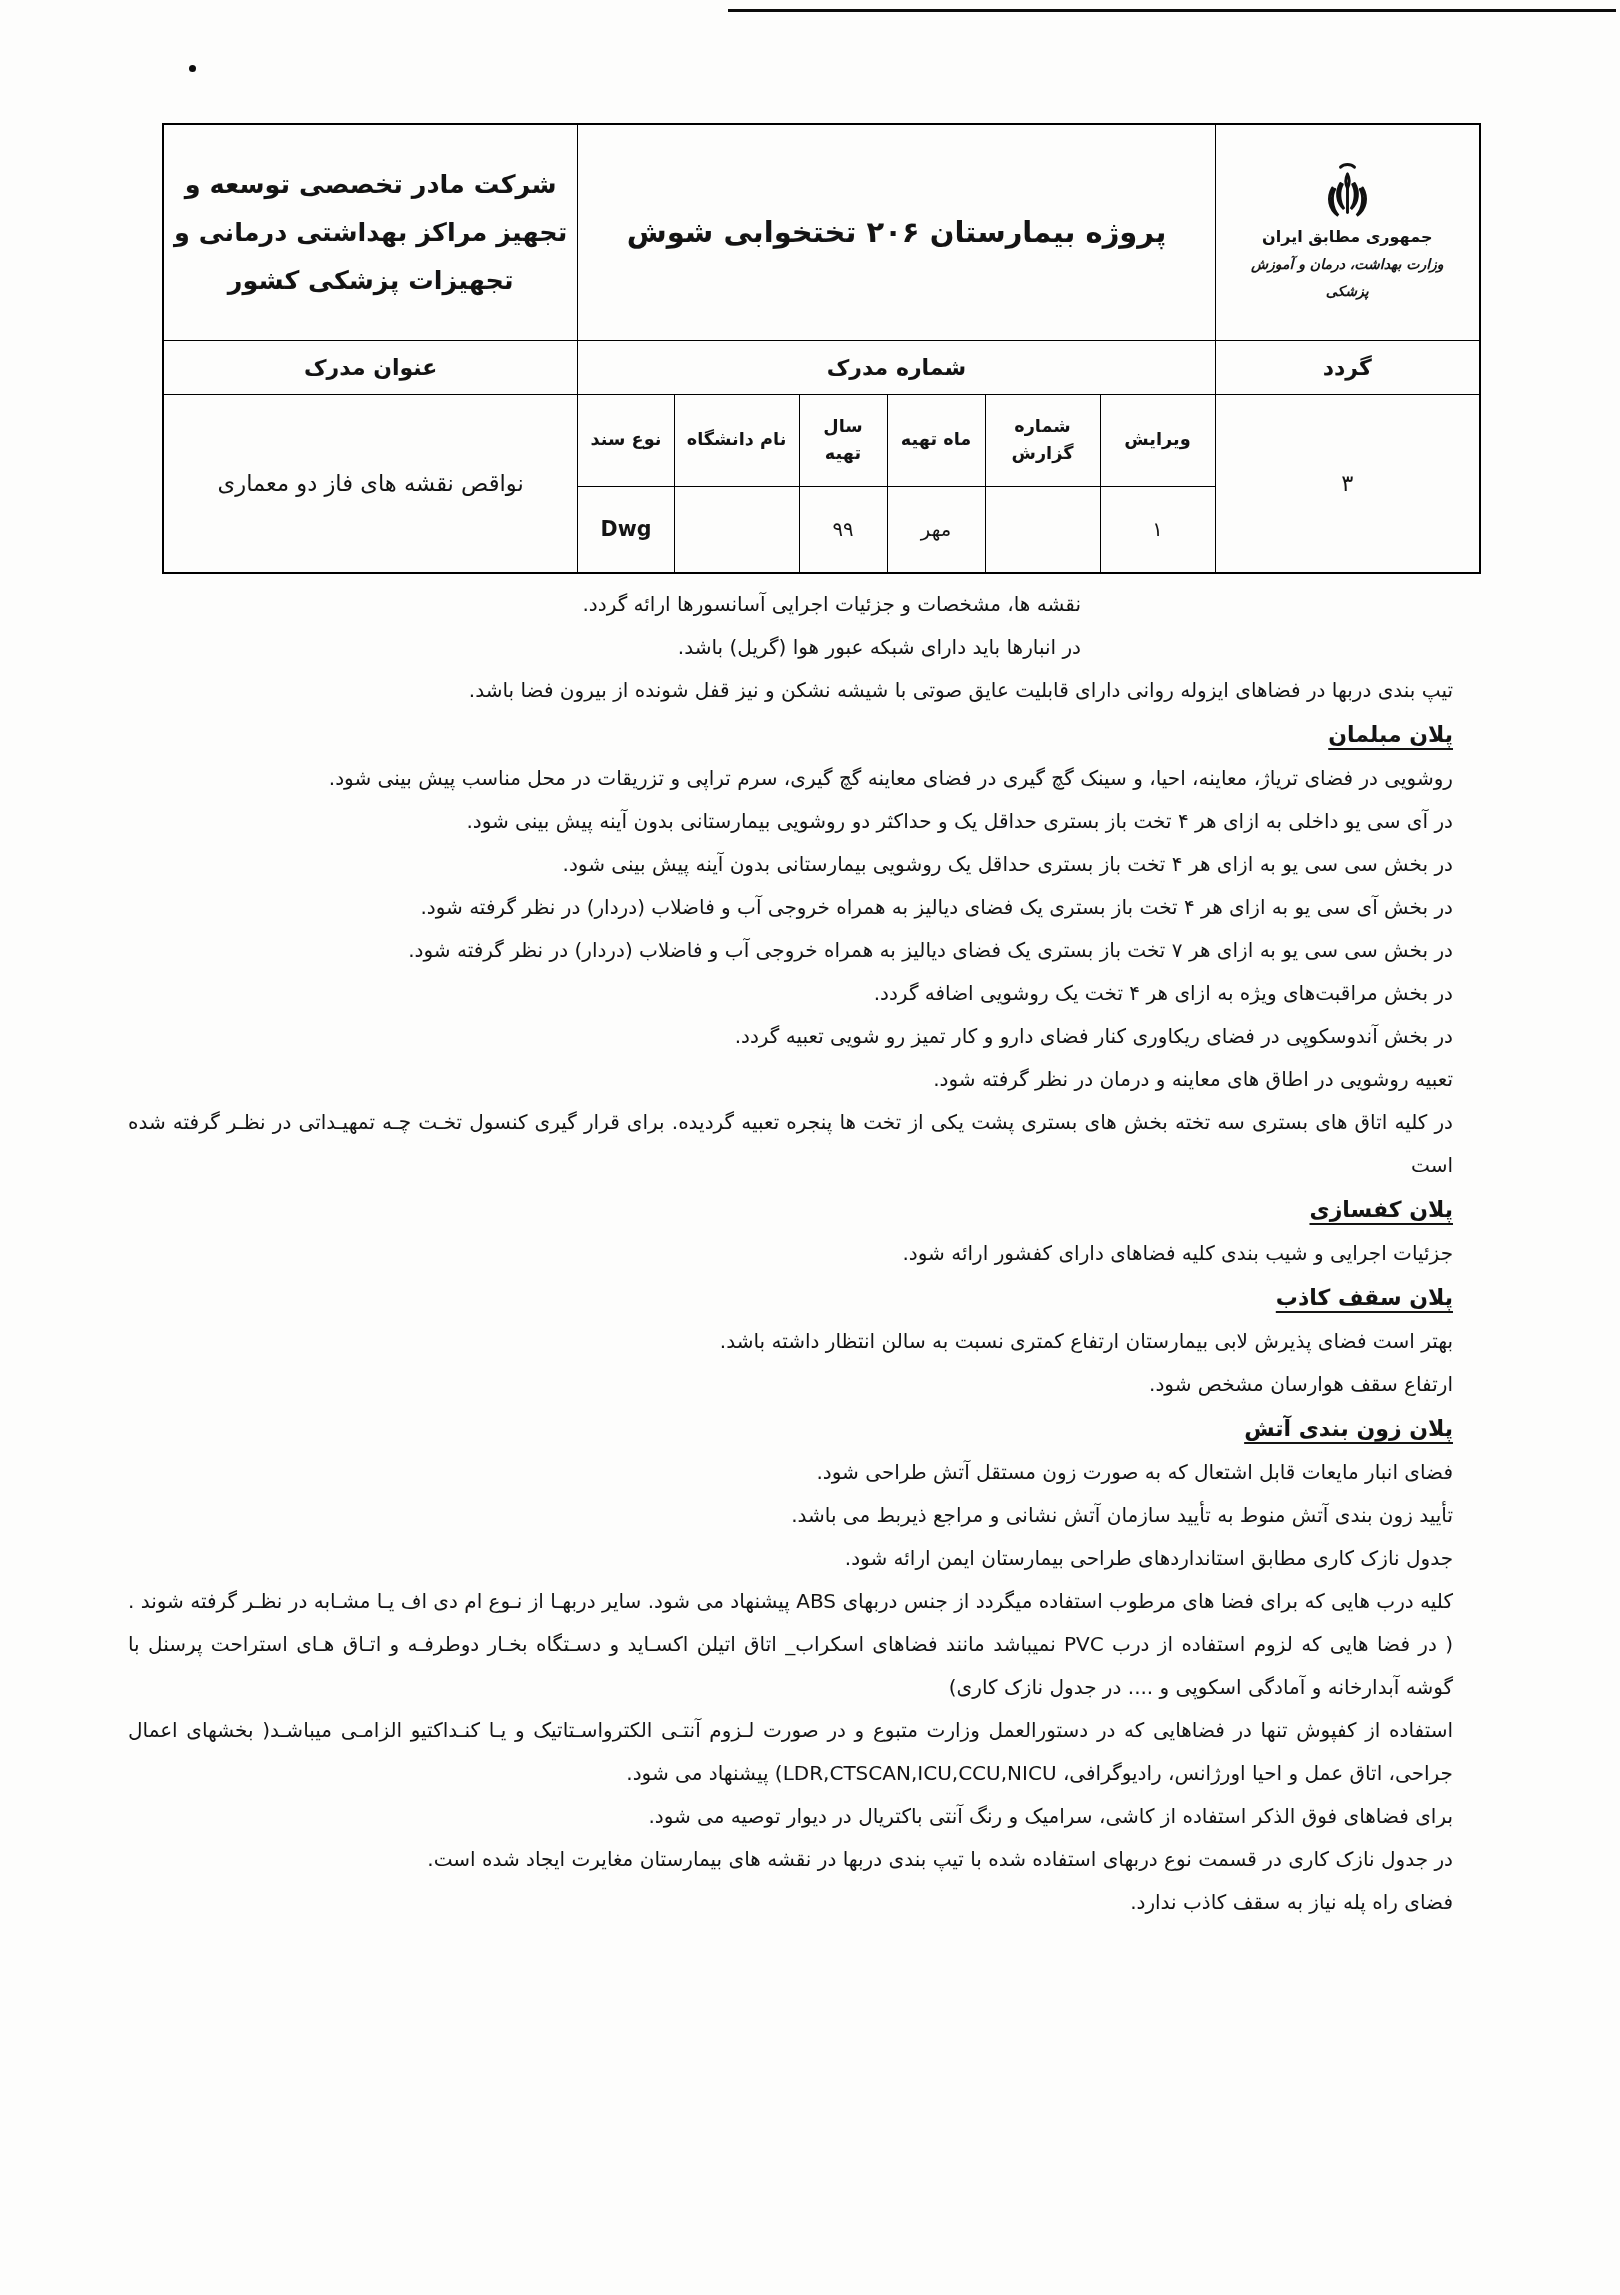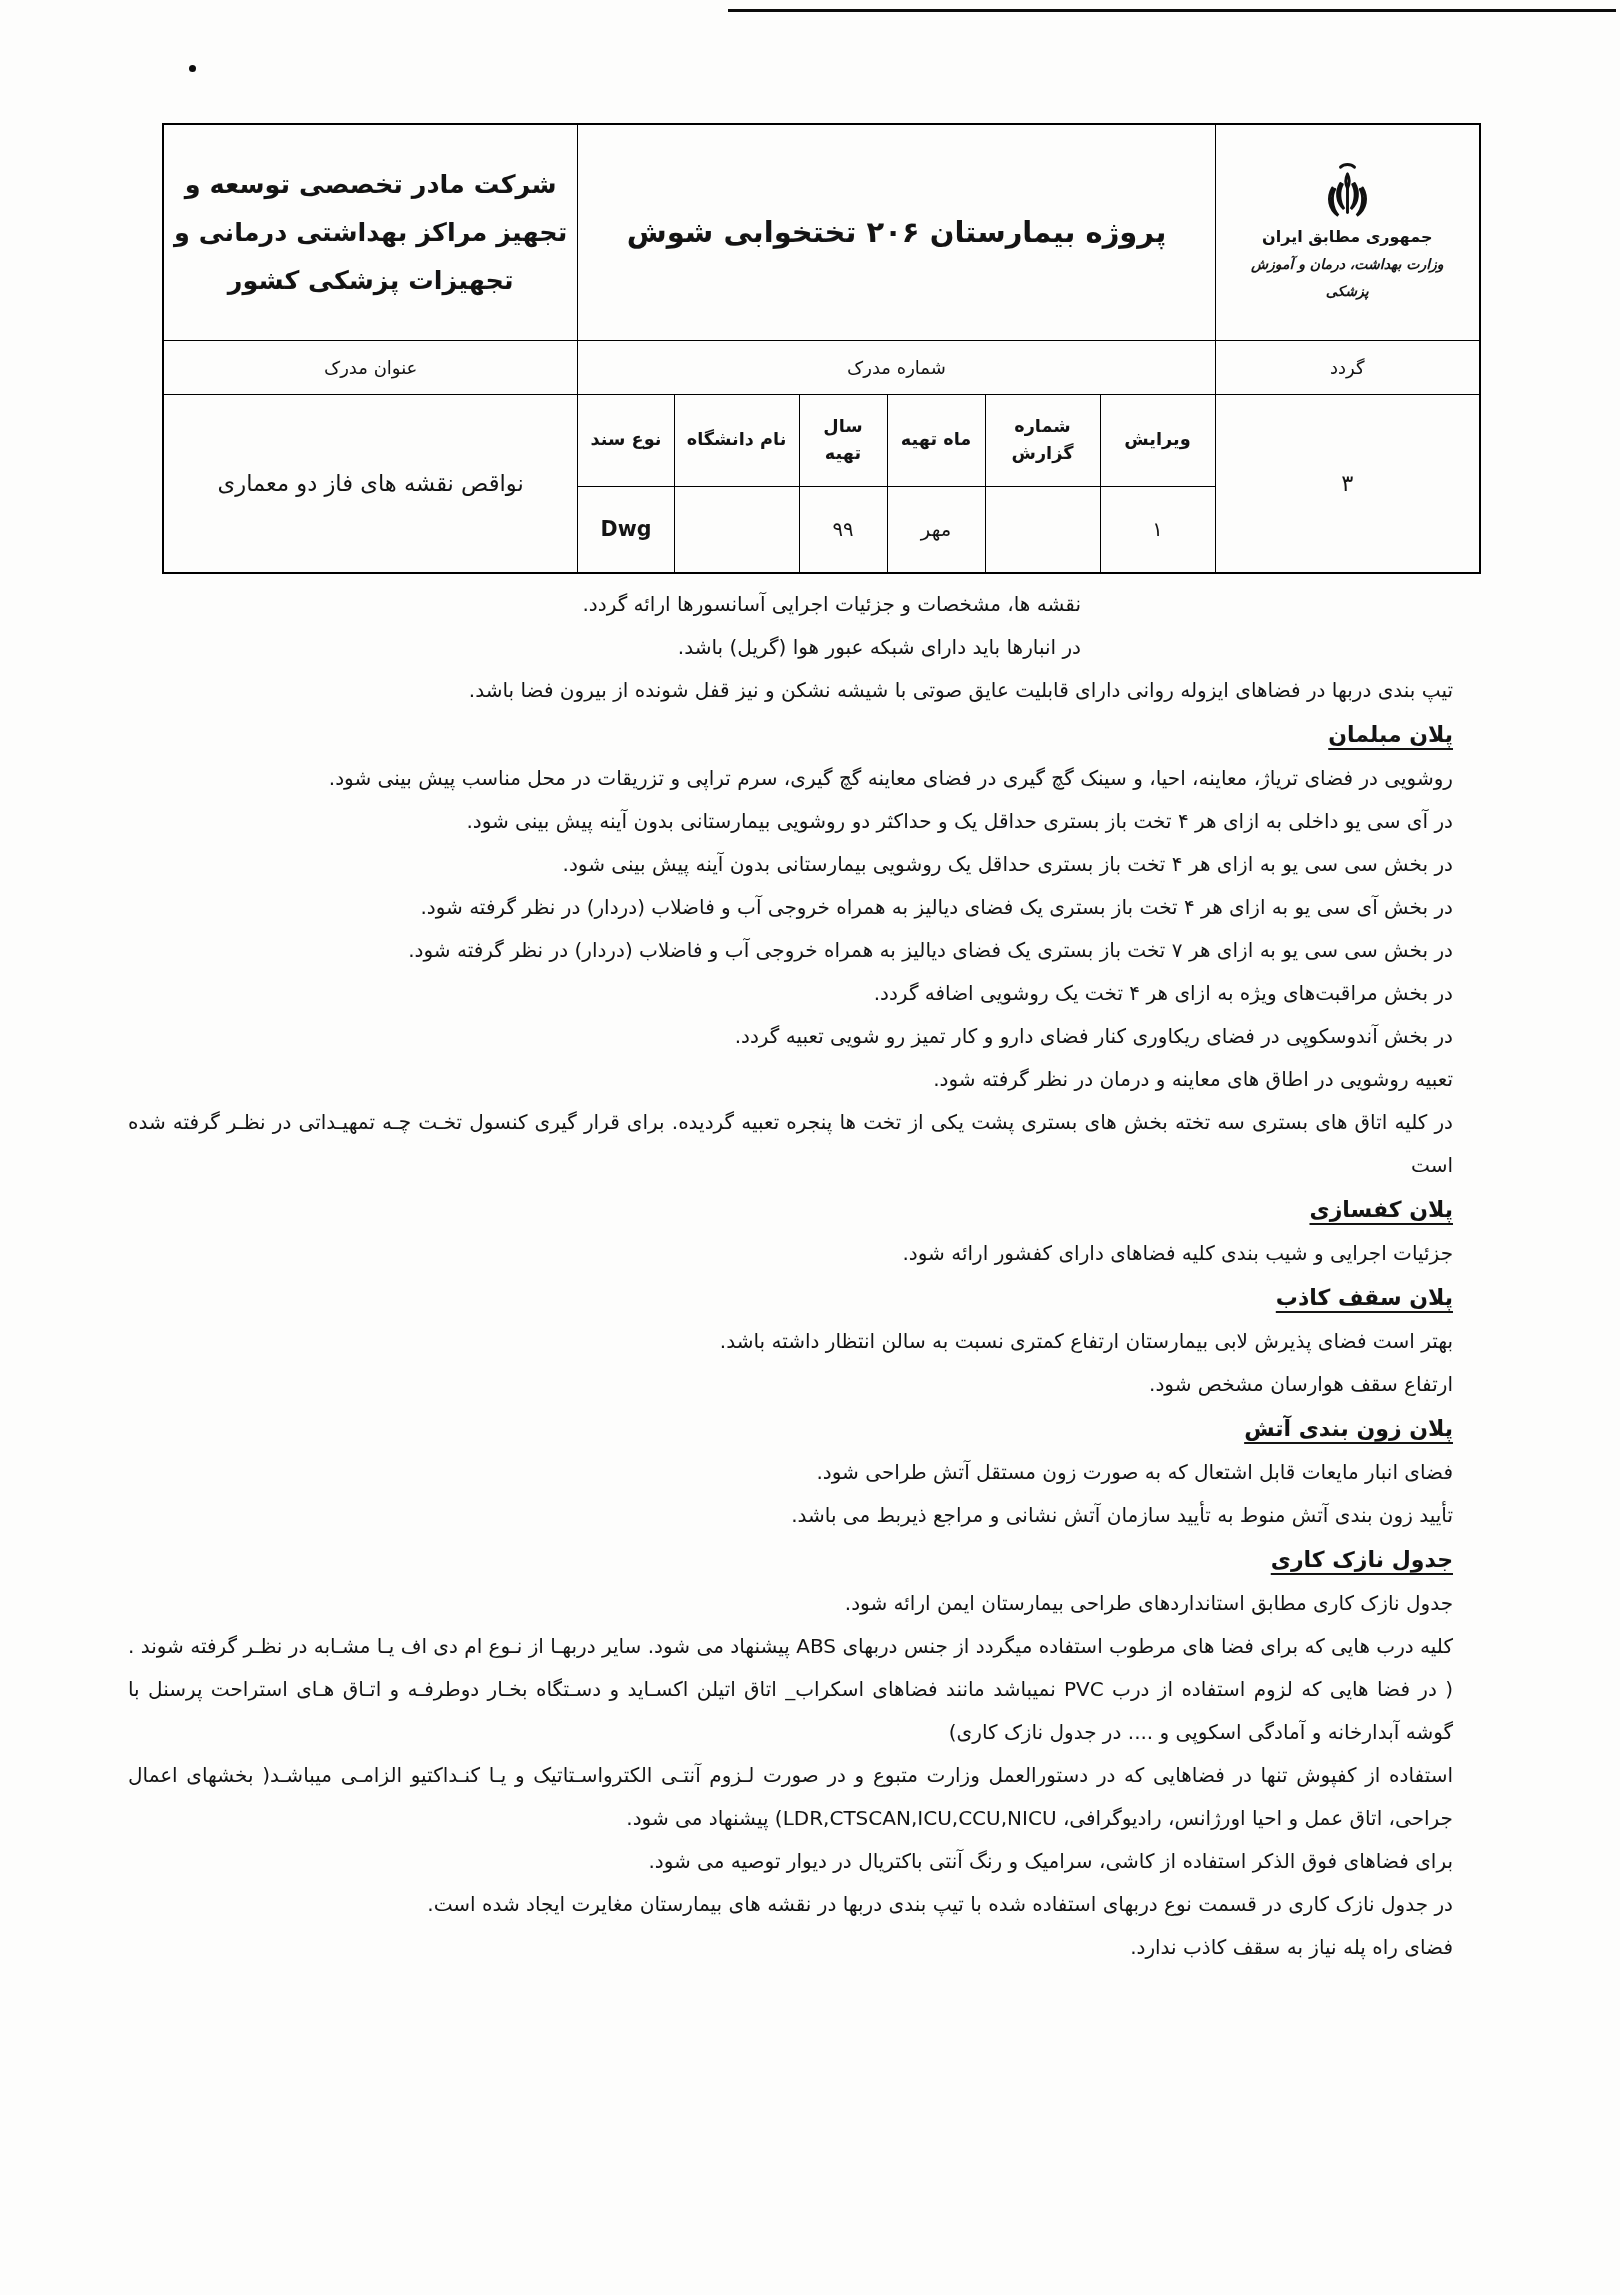--- a/index.html
+++ b/index.html
@@ -42,21 +42,21 @@
   tr.r4 { height:87px; }
 
   .ministry-cell { padding:6.9px 2.9px; }
   .emblem { width:59px; height:64px; margin:0 auto 3.9px auto; }
   .ministry-l1 { font-size:16px; font-weight:bold; line-height:22.6px; }
   .ministry-l2 { font-size:14px; font-weight:bold; font-style:italic; line-height:27.5px; padding:2px 12.8px 0 12.8px; }
 
   .project-cell { font-size:29px; font-weight:bold; letter-spacing:0.5px; }
   .company-cell { font-size:25.5px; font-weight:bold; line-height:48px; white-space:pre-line; }
 
-  .lbl { font-size:18px; font-weight:normal; }
+  .lbl { font-size:22px; font-weight:bold; }
   .subh { font-size:17.7px; font-weight:bold; line-height:27.5px; padding:2.9px 4.9px; }
   .subv { font-size:19.6px; }
   .subv.latin { font-weight:bold; font-size:20.6px; }
   .page-num { font-size:22.6px; }
   .doc-title { font-size:22.6px; line-height:36px; padding:0 14.7px; }
 
   
   .doc-body {
     position:absolute;
     top:583px;
@@ -165,21 +165,20 @@
     <p>جزئیات اجرایی و شیب بندی کلیه فضاهای دارای کفشور ارائه شود.</p>
 
     <h3>پلان سقف کاذب</h3>
     <p>بهتر است فضای پذیرش لابی بیمارستان ارتفاع کمتری نسبت به سالن انتظار داشته باشد.</p>
     <p>ارتفاع سقف هوارسان مشخص شود.</p>
 
     <h3>پلان زون بندی آتش</h3>
     <p>فضای انبار مایعات قابل اشتعال که به صورت زون مستقل آتش طراحی شود.</p>
     <p>تأیید زون بندی آتش منوط به تأیید سازمان آتش نشانی و مراجع ذیربط می باشد.</p>
 
-    <h3>جدول نازک کاری</h3>
     <p>جدول نازک کاری مطابق استانداردهای طراحی بیمارستان ایمن ارائه شود.</p>
     <p>کلیه درب هایی که برای فضا های مرطوب استفاده میگردد از جنس دربهای  ABS  پیشنهاد می شود. سایر دربهـا از نـوع ام دی اف یـا مشـابه در نظـر گرفته شوند .( در فضا هایی که لزوم استفاده از درب  PVC  نمیباشد مانند فضاهای اسکراب_ اتاق اتیلن اکسـاید و دسـتگاه بخـار دوطرفـه و اتـاق هـای استراحت پرسنل با گوشه آبدارخانه و آمادگی اسکوپی و .... در جدول نازک کاری)</p>
     <p>استفاده از کفپوش تنها در فضاهایی که در دستورالعمل وزارت متبوع و در صورت لـزوم آنتـی الکترواسـتاتیک و یـا کنـداکتیو الزامـی میباشـد( بخشهای اعمال جراحی، اتاق عمل و احیا اورژانس، رادیوگرافی،  LDR,CTSCAN,ICU,CCU,NICU)  پیشنهاد می شود.</p>
     <p>برای فضاهای فوق الذکر استفاده از کاشی، سرامیک و رنگ آنتی باکتریال در دیوار توصیه می شود.</p>
     <p>در جدول نازک کاری در قسمت نوع دربهای استفاده شده با تیپ بندی دربها در نقشه های بیمارستان مغایرت ایجاد شده است.</p>
     <p>فضای راه پله نیاز به سقف کاذب ندارد.</p>
   </div>
 
 </div>
 

